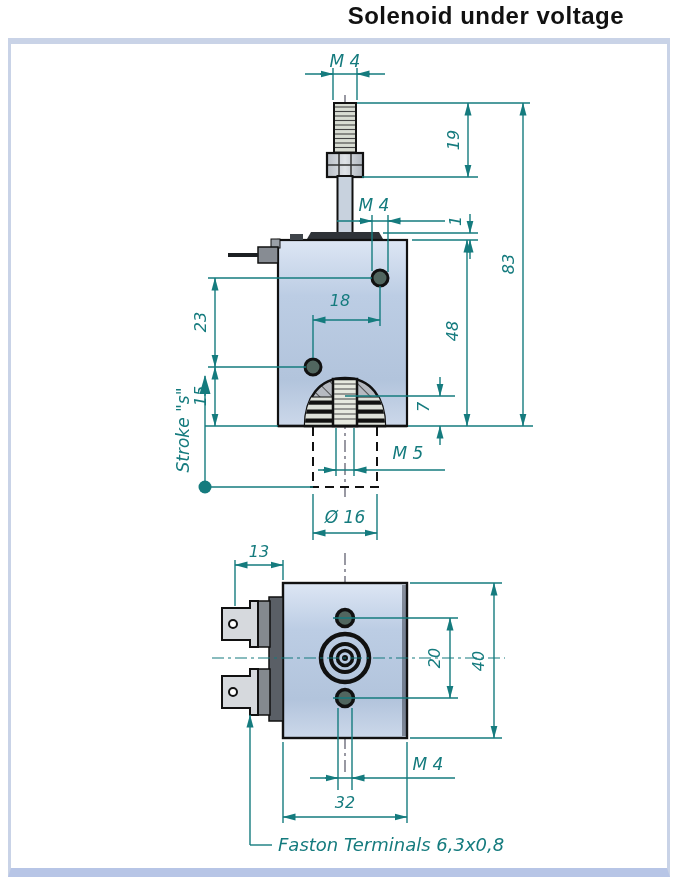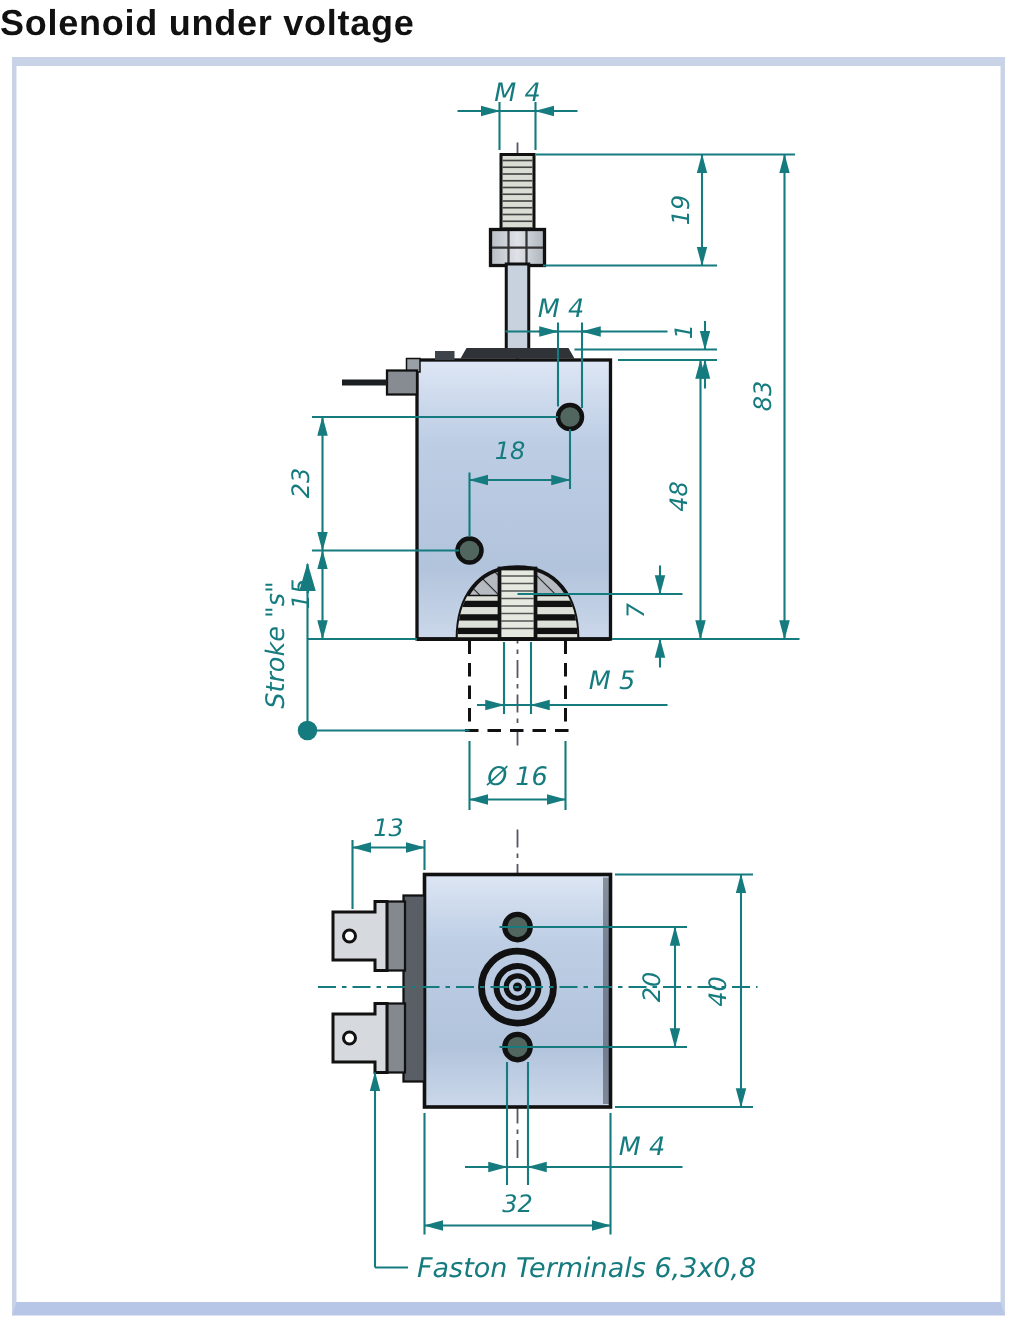--- a/index.html
+++ b/index.html
@@ -1,17 +1,17 @@
 <!DOCTYPE html>
 <html><head>
 <meta charset="utf-8">
 <style>
   html,body{margin:0;padding:0;background:#fff;width:686px;height:882px;position:relative;
     font-family:"Liberation Sans",sans-serif;}
-  #title{position:absolute;top:2px;left:0;width:624px;text-align:left;
+  #title{position:absolute;top:2px;left:0;width:624px;text-align:right;
     font:700 24px "Liberation Sans",sans-serif;color:#111;letter-spacing:.5px;}
   #frame{position:absolute;left:8px;top:38px;width:656px;height:824px;background:#fff;
     border:3px solid #c9d3e7;border-bottom:9px solid #b7c5e6;border-top:6px solid #c9d3e7;}
   svg{position:absolute;left:0;top:0;}
   .dim{font:italic 16px "DejaVu Sans",sans-serif;fill:#157b7e;}
   .dim.big{font-size:17px;}
   .note{font:italic 18px "DejaVu Sans",sans-serif;fill:#157b7e;}
   .dl{stroke:#157b7e;stroke-width:1.4;fill:none;}
   .cl{stroke:#556;stroke-width:1.2;fill:none;stroke-dasharray:12 4 3 4;}
   .clt{stroke:#157b7e;stroke-width:1.2;fill:none;stroke-dasharray:12 4 3 4;}

